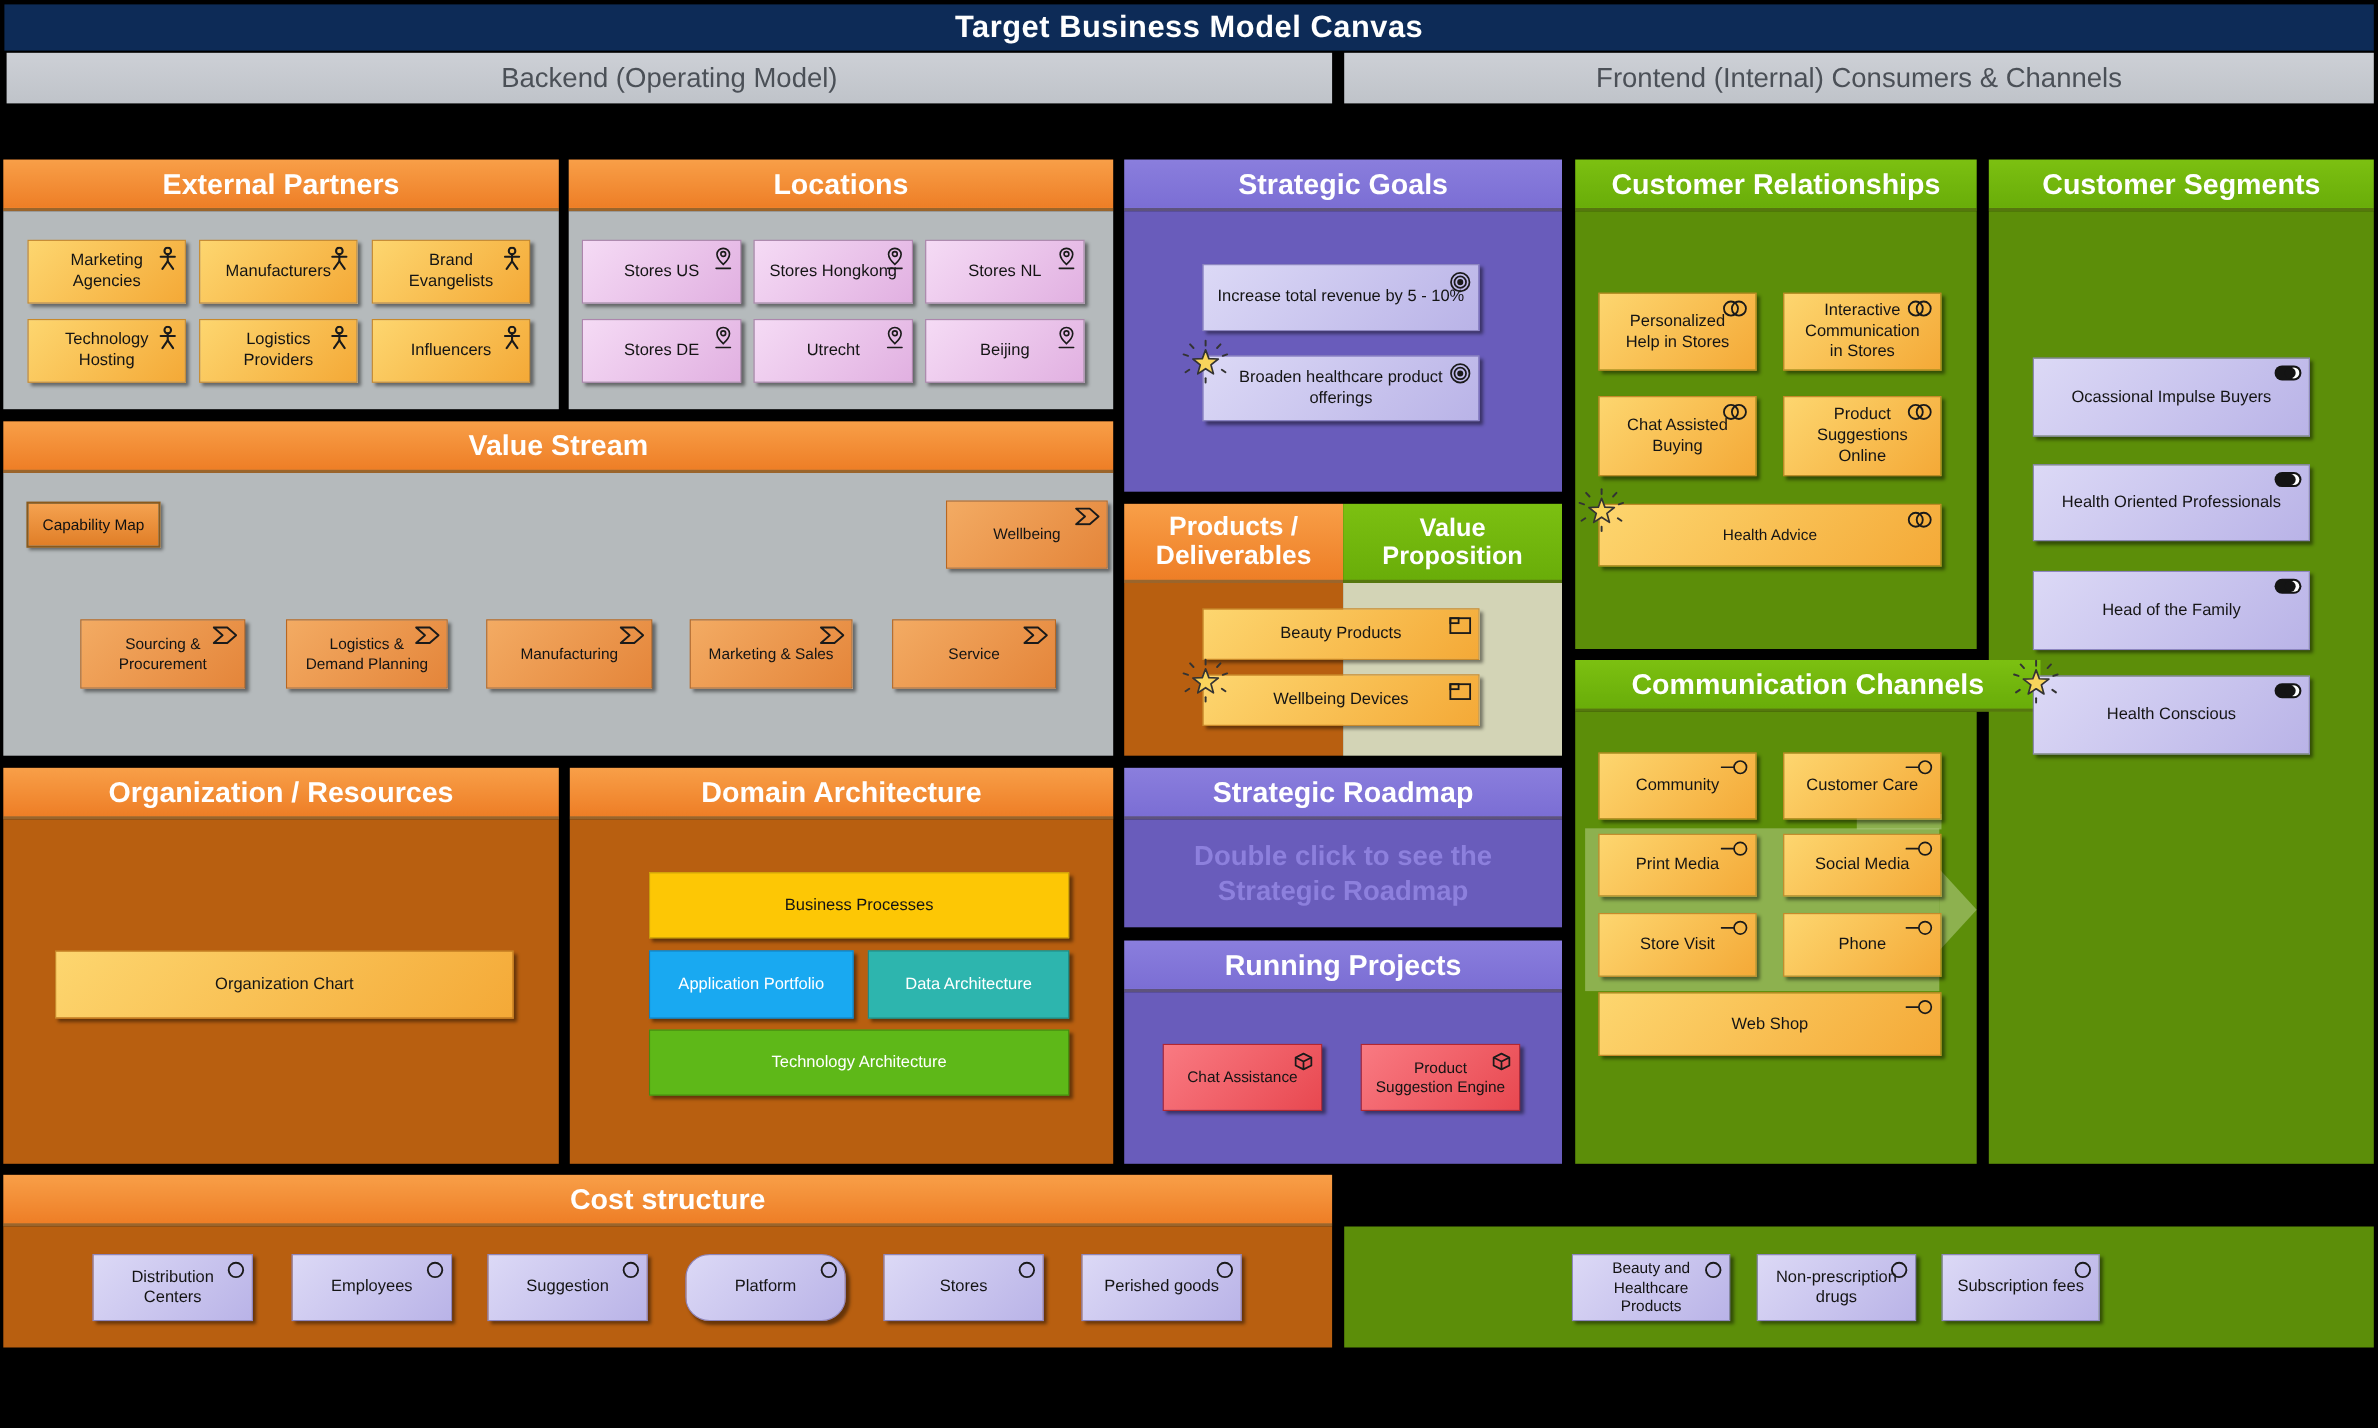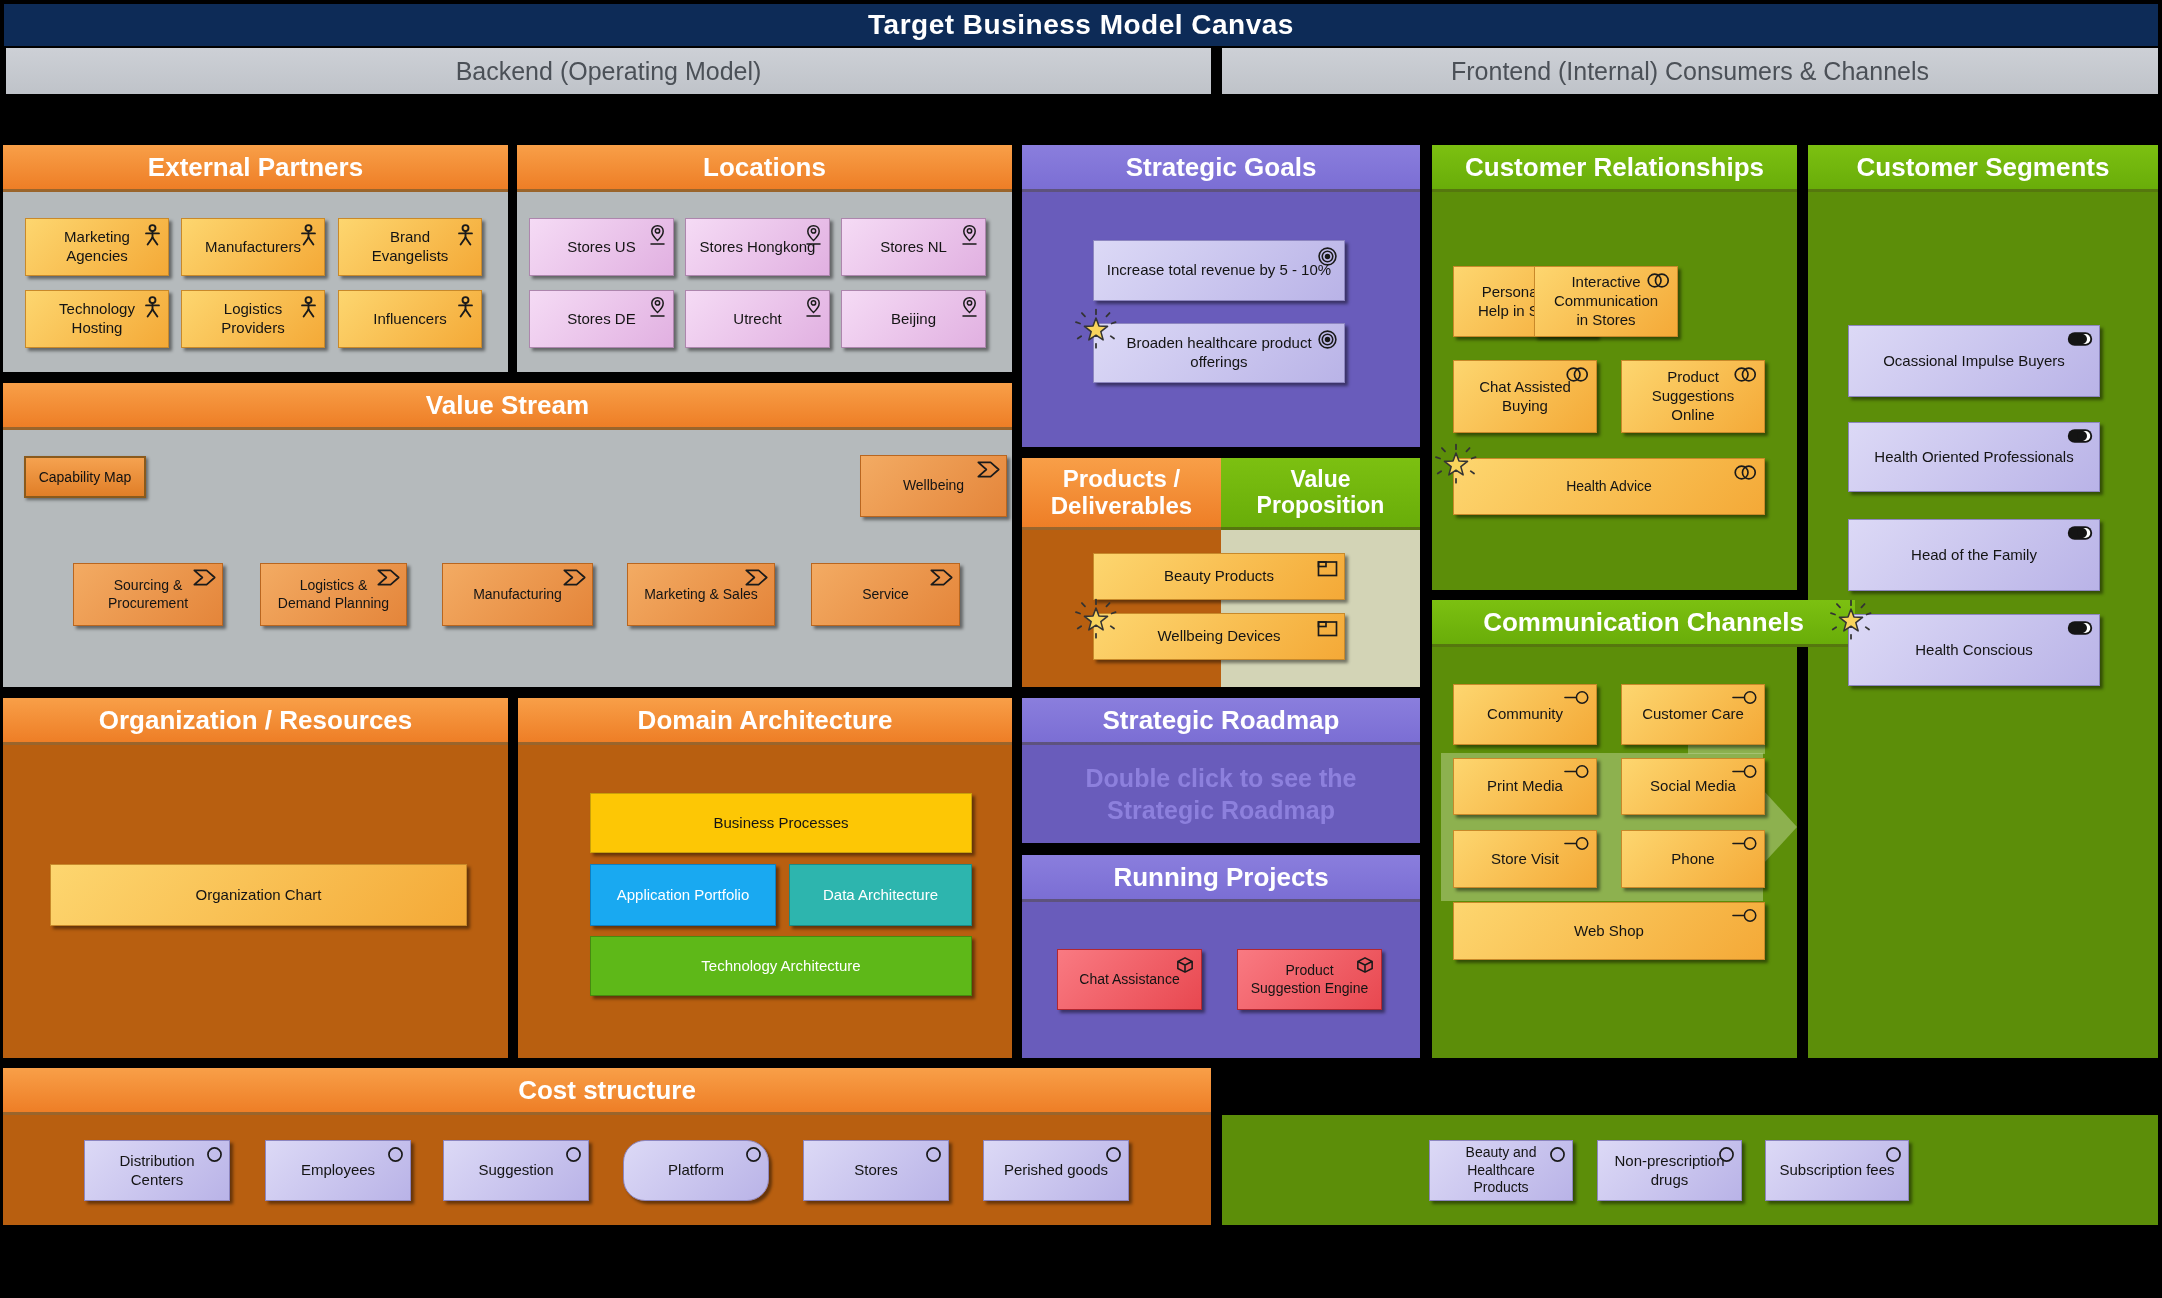--- a/index.html
+++ b/index.html
@@ -222,21 +222,21 @@
     </div>
 
   <div class="abs sec-h h-green" style="left:1432px;top:145px;width:365px;height:47px;">Customer Relationships</div>
   <div class="abs b-olive" style="left:1432px;top:192px;width:365px;height:398px;"></div>
   <div class="box yellow" style="left:1453px;top:266px;width:144px;height:71px;">
       <svg class="ic" width="25" height="17">
         <use href="#i-interact"></use>
       </svg>
       <span>Personalized Help in Stores</span>
     </div>
-  <div class="box yellow" style="left:1534px;top:266px;width:144px;height:71px;align-items:center;">
+  <div class="box yellow" style="left:1621px;top:266px;width:144px;height:71px;align-items:center;">
       <svg class="ic" width="25" height="17">
         <use href="#i-interact"></use>
       </svg>
       <span>Interactive Communication in Stores</span>
     </div>
   <div class="box yellow" style="left:1453px;top:360px;width:144px;height:73px;">
       <svg class="ic" width="25" height="17">
         <use href="#i-interact"></use>
       </svg>
       <span>Chat Assisted Buying</span>

